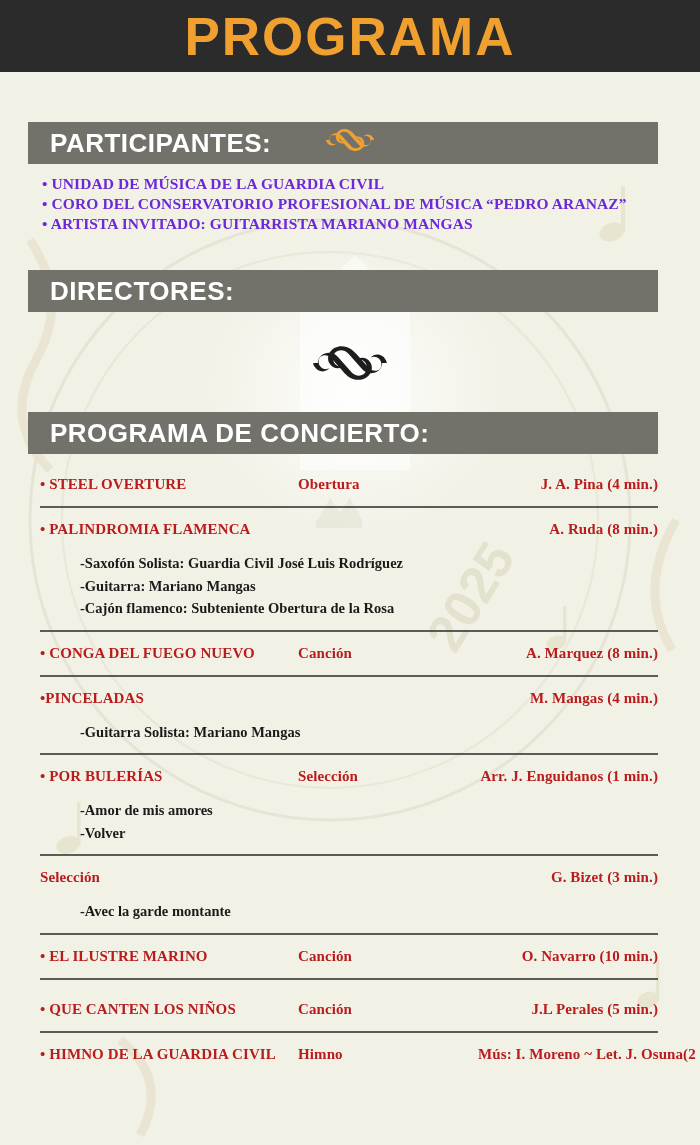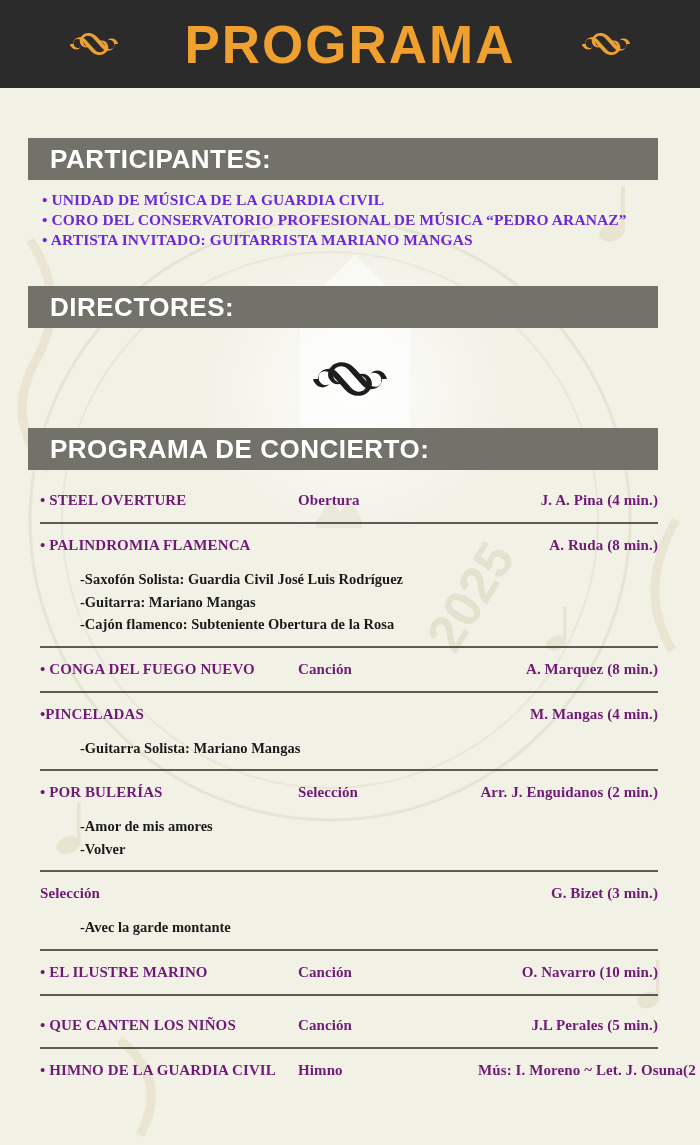--- a/index.html
+++ b/index.html
@@ -29,26 +29,27 @@
   #page {
     position: relative;
     z-index: 2;
     width: 700px;
     height: 1145px;
   }
 
   
   .banner {
     position: relative;
-    height: 88px;
+    height: 72px;
     background: #2b2b2b;
     display: flex;
     align-items: center;
     justify-content: center;
     gap: 60px;
+    flex-direction: column;
   }
   .banner-title {
     color: #f0a02f;
     font-family: "Liberation Sans", sans-serif;
     font-weight: bold;
     font-size: 53px;
     letter-spacing: 2px;
     line-height: 1;
     margin: 0;
   }
@@ -108,21 +109,21 @@
   
   .program {
     margin: 0 42px 0 40px;
     padding-top: 18px;
   }
   .prow {
     display: flex;
     align-items: baseline;
     font-family: "Liberation Serif", serif;
     font-weight: bold;
-    color: #701a75;
+    color: #b91c1c;
     font-size: 15px;
     letter-spacing: 0.1px;
     padding: 4px 0 4px 0;
   }
   .pc-title {
     width: 258px;
     flex: none;
     white-space: nowrap;
   }
   .pc-type {
@@ -305,21 +306,21 @@
     </div>
     <div class="subs">
       <div class="subline">-Guitarra Solista: Mariano Mangas</div>
     </div>
     <div class="sep"></div>
     <div class="gap-sm"></div>
 
     <div class="prow">
       <span class="pc-title">• POR BULERÍAS</span>
       <span class="pc-type">Selección</span>
-      <span class="pc-author">Arr. J. Enguidanos (2 min.)</span>
+      <span class="pc-author">Arr. J. Enguidanos (1 min.)</span>
     </div>
     <div class="subs">
       <div class="subline">-Amor de mis amores</div>
       <div class="subline">-Volver</div>
     </div>
     <div class="sep"></div>
     <div class="gap-sm"></div>
 
     <div class="prow">
       <span class="pc-type">Selección</span>

